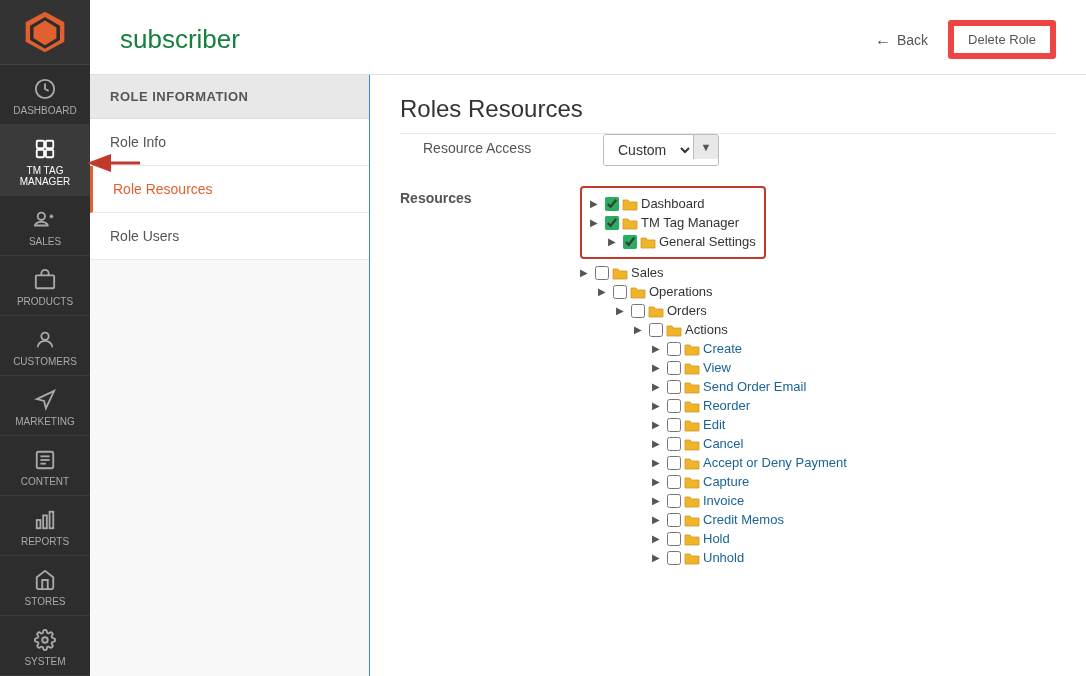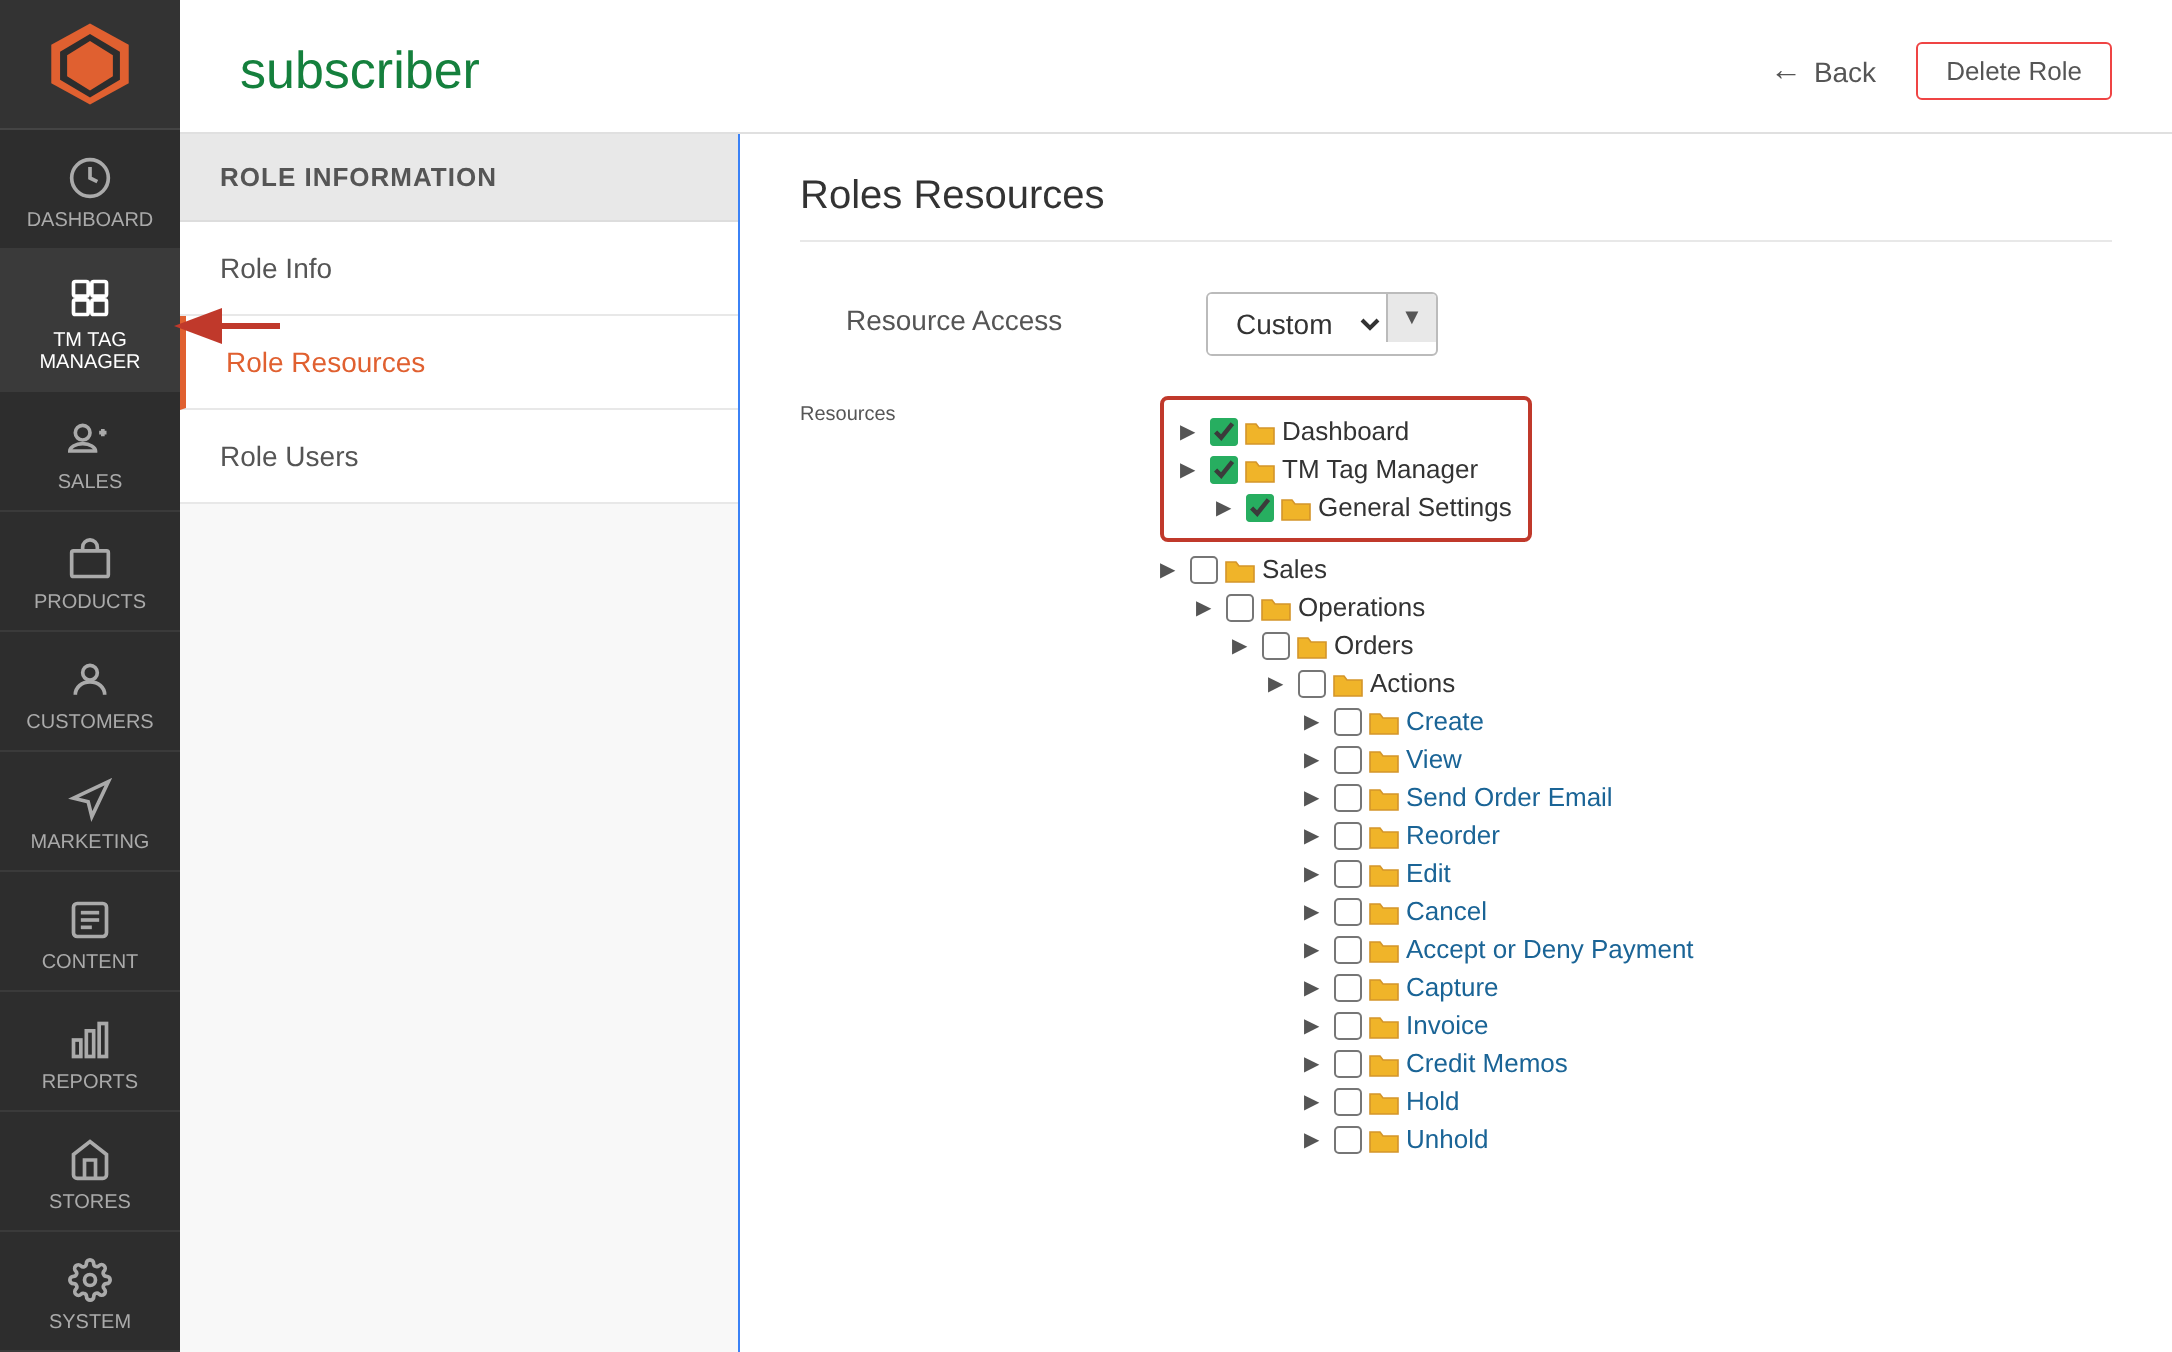--- a/index.html
+++ b/index.html
@@ -94,21 +94,21 @@
       color: #555;
       font-size: 14px;
       cursor: pointer;
       display: flex;
       align-items: center;
       gap: 6px;
       text-decoration: none;
     }
     .btn-delete-role {
       background: none;
-      border: 1px solid #ef4444;
+      border: 6px solid #ef4444;
       color: #555;
       font-size: 13px;
       cursor: pointer;
       padding: 6px 14px;
       border-radius: 3px;
     }
 
     
     .content-area {
       display: flex;
@@ -149,24 +149,23 @@
     }
 
     
     .right-panel {
       flex: 1;
       background: #fff;
       padding: 20px 30px;
       overflow-y: auto;
     }
     .roles-resources-title {
-      font-size: 20px;
+      font-size: 24px;
       font-weight: 300;
       color: #333;
-      margin-bottom: 25px;
       padding-bottom: 10px;
       border-bottom: 1px solid #e8e8e8;
     }
 
     .form-row {
       display: flex;
       align-items: flex-start;
       margin-bottom: 20px;
       gap: 20px;
       margin-left: 23px;
@@ -215,25 +214,25 @@
     }
 
     
     .resources-row {
       display: flex;
       align-items: flex-start;
       gap: 20px;
     }
     .resources-label {
       width: 160px;
-      font-size: 10px;
+      font-size: 14px;
       color: #555;
       padding-top: 4px;
       flex-shrink: 0;
-      font-weight: 400;
+      font-weight: 700;
     }
     .resource-tree {
       flex: 1;
     }
     .tree-container {
       font-size: 13px;
       color: #333;
     }
     .tree-item {
       display: flex;

